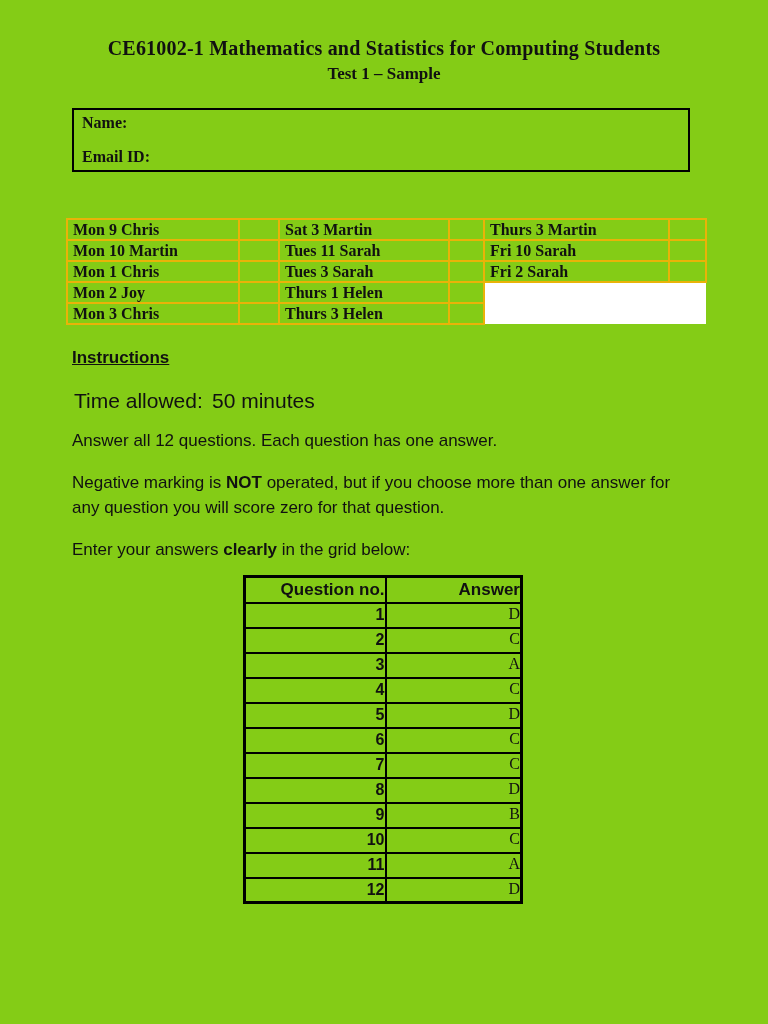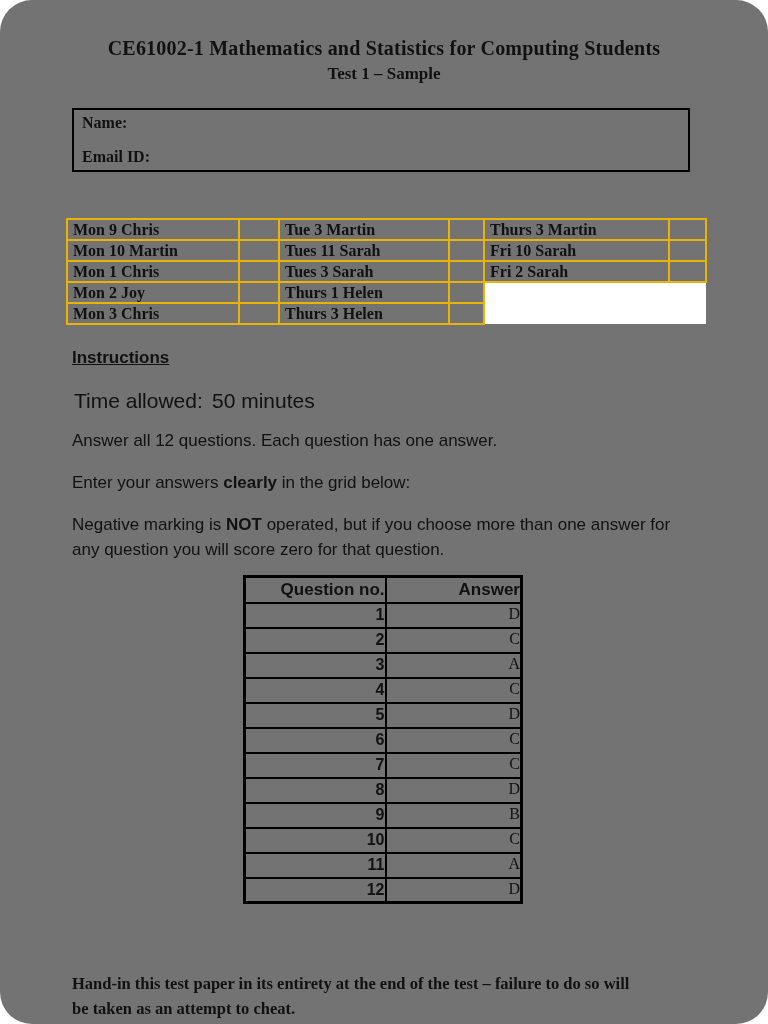--- a/index.html
+++ b/index.html
@@ -1,22 +1,21 @@
 <!DOCTYPE html>
 <html><head>
 <meta charset="utf-8">
 <style>
   * { margin:0; padding:0; box-sizing:border-box; }
   html,body { background:#ffffff; }
   .page {
     position:relative; width:768px; height:1024px;
-    background:#737373; color:#111;
+    background:#84cc16; color:#111;
     font-family:"Liberation Serif", serif;
     overflow:hidden;
-    border-radius:32px;
   }
 
   .title {
     position:absolute; top:37px; left:0; width:100%;
     text-align:center;
     font-family:"Liberation Serif", serif;
     font-weight:bold; font-size:20px; letter-spacing:0.2px;
   }
   .subtitle {
     position:absolute; top:64px; left:0; width:100%;
@@ -130,21 +129,21 @@
         <col style="width:40px">
       <col style="width:170px">
         <col style="width:35px">
       <col style="width:185px">
         <col style="width:37px">
     </colgroup>
     <tbody>
         <tr>
           <td>Mon 9 Chris</td>
           <td class="tick"></td>
-          <td>Tue 3 Martin</td>
+          <td>Sat 3 Martin</td>
           <td class="tick"></td>
           <td>Thurs 3 Martin</td>
           <td class="tick"></td>
         </tr>
         <tr>
           <td>Mon 10 Martin</td>
           <td class="tick"></td>
           <td>Tues 11 Sarah</td>
           <td class="tick"></td>
           <td>Fri 10 Sarah</td>
@@ -178,22 +177,22 @@
   </table>
 
   <div class="instr-heading">Instructions</div>
 
   <div class="time-line">
     <span class="tl-label">Time allowed:</span><span>50 minutes</span>
   </div>
 
   <div class="paragraphs">
       <p><span class="seg">Answer all 12 questions. Each question has one answer.</span></p>
+      <p><span class="seg">Negative marking is </span><span class="seg-bold">NOT</span><span class="seg"> operated, but if you choose more than one answer for any question you will score zero for that question.</span></p>
       <p><span class="seg">Enter your answers </span><span class="seg-bold">clearly</span><span class="seg"> in the grid below:</span></p>
-      <p><span class="seg">Negative marking is </span><span class="seg-bold">NOT</span><span class="seg"> operated, but if you choose more than one answer for any question you will score zero for that question.</span></p>
     </div>
 
   <table class="answer-grid">
     <colgroup>
       <col style="width:141px">
         <col style="width:136px">
     </colgroup>
     <thead>
       <tr>
         <th>Question no.</th>
@@ -245,18 +244,14 @@
           <td class="qnum">11</td>
           <td class="ans">A</td>
         </tr>
         <tr>
           <td class="qnum">12</td>
           <td class="ans">D</td>
         </tr>
       </tbody>
   </table>
 
-  <div class="footer">
-    <div>Hand-in this test paper in its entirety at the end of the test – failure to do so will</div>
-    <div>be taken as an attempt to cheat.</div>
-  </div>
 
 </div>
 
 </body></html>

